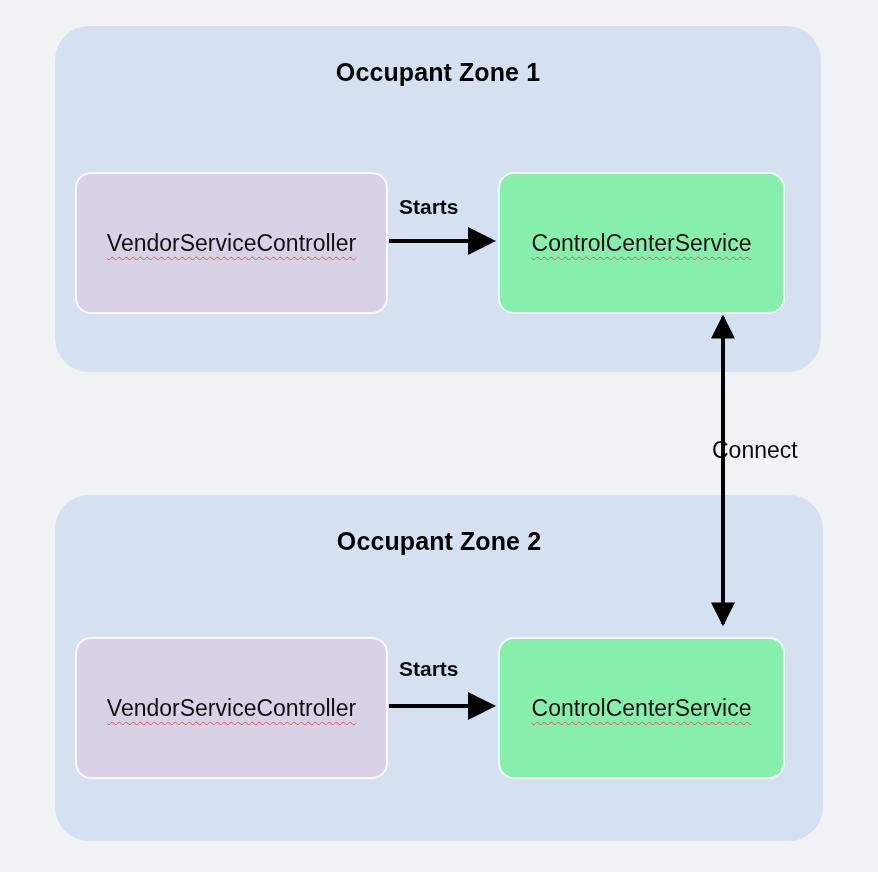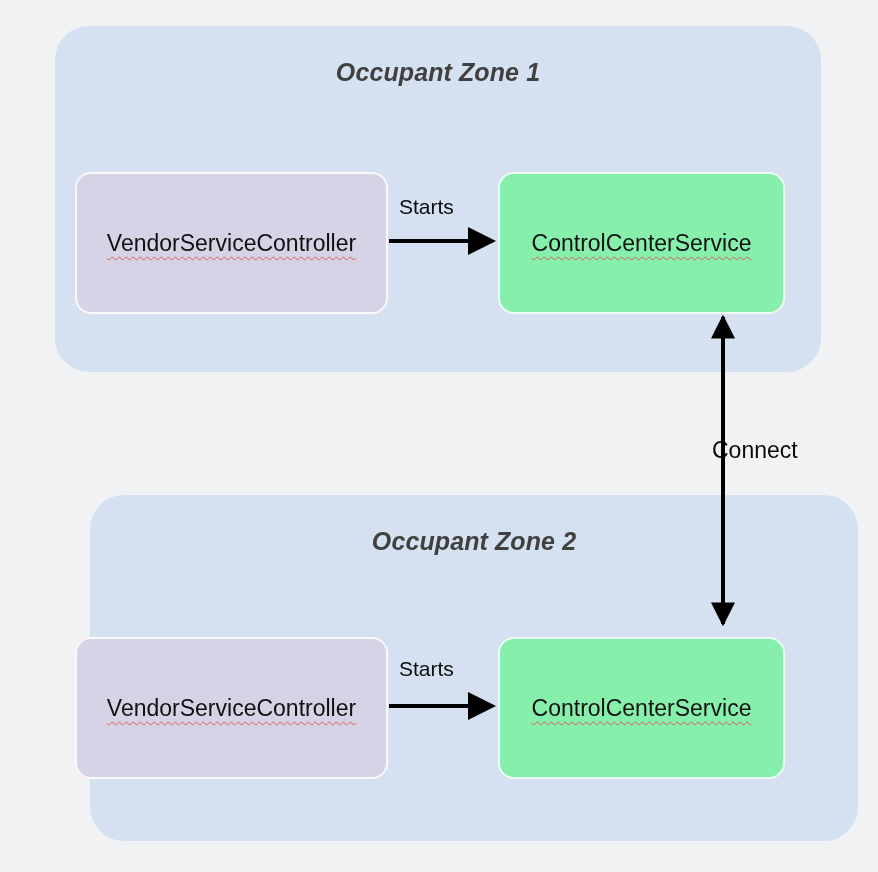--- a/index.html
+++ b/index.html
@@ -20,33 +20,32 @@
   }
 
   
   .zone {
     position: absolute;
     background: #d5e1f1;
     border-radius: 34px;
     box-sizing: border-box;
   }
   #zone-1 { left: 55px; top: 26px;  width: 766px; height: 346px; }
-  #zone-2 { left: 55px; top: 495px; width: 768px; height: 346px; margin-left: 35px; }
+  #zone-2 { left: 55px; top: 495px; width: 768px; height: 346px; }
 
   .zone-title {
     position: absolute;
     top: 32px;
     left: 0;
     width: 100%;
     text-align: center;
     font-size: 25px;
     font-weight: bold;
-    color: #404040;
+    color: #000000;
     letter-spacing: 0.1px;
-    font-style: italic;
   }
 
   
   .node {
     position: absolute;
     box-sizing: border-box;
     border-radius: 16px;
     border: 2px solid rgba(255,255,255,0.85);
     display: flex;
     align-items: center;
@@ -77,21 +76,21 @@
     
     text-decoration: underline wavy #e05a4f;
     text-decoration-thickness: 1px;
     text-underline-offset: 5px;
   }
 
   
   .edge-label {
     position: absolute;
     font-size: 21px;
-    font-weight: normal;
+    font-weight: bold;
     color: #0c0c0c;
     white-space: nowrap;
   }
   #label-starts-1 { left: 399px; top: 195px; }
   #label-starts-2 { left: 399px; top: 657px; }
   #label-connect {
     left: 712px;
     top: 437px;
     font-weight: normal;
     font-size: 23px;

